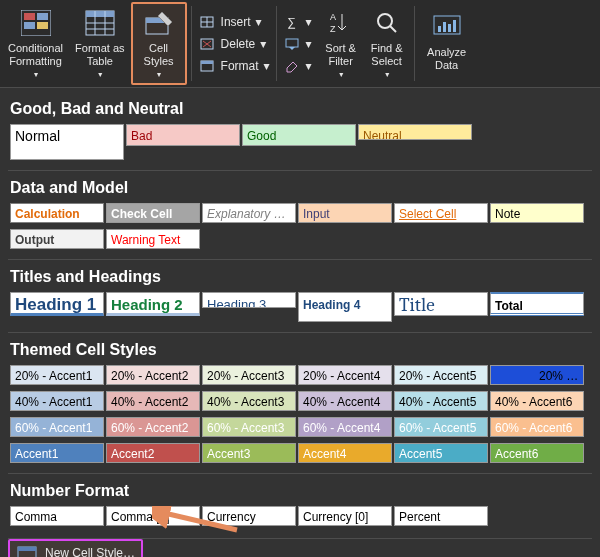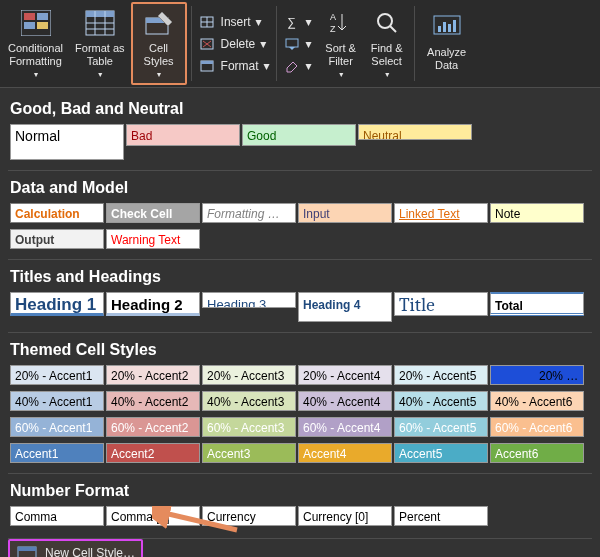--- a/index.html
+++ b/index.html
@@ -311,36 +311,36 @@
       <div class="cell" style="background: rgb(198, 239, 206); color: rgb(0, 97, 0); height: 22px; line-height: 20px;">Good</div>
       <div class="cell" style="background: rgb(255, 235, 156); color: rgb(156, 87, 0); height: 16px; line-height: 20px;">Neutral</div>
     </div>
 
   <div class="divider"></div>
   <div class="sec-title">Data and Model</div>
   <div id="rows-datamodel">
       <div class="cells-row">
         <div class="cell" style="background: rgb(255, 255, 255); color: rgb(226, 107, 10); font-weight: bold; border-color: rgb(127, 127, 127);">Calculation</div>
         <div class="cell" style="background: rgb(165, 165, 165); color: rgb(255, 255, 255); font-weight: bold;">Check Cell</div>
-        <div class="cell" style="background: rgb(255, 255, 255); color: rgb(127, 127, 127); font-style: italic;">Formatting …</div>
+        <div class="cell" style="background: rgb(255, 255, 255); color: rgb(127, 127, 127); font-style: italic;">Explanatory …</div>
         <div class="cell" style="background: rgb(252, 213, 180); color: rgb(63, 63, 118);">Input</div>
-        <div class="cell" style="background: rgb(255, 255, 255); color: rgb(226, 107, 10); text-decoration: underline;">Linked Text</div>
+        <div class="cell" style="background: rgb(255, 255, 255); color: rgb(226, 107, 10); text-decoration: underline;">Select Cell</div>
         <div class="cell" style="background: rgb(255, 255, 204); color: rgb(0, 0, 0);">Note</div>
       </div>
       <div class="cells-row">
         <div class="cell" style="background: rgb(242, 242, 242); color: rgb(63, 63, 63); font-weight: bold;">Output</div>
         <div class="cell" style="background: rgb(255, 255, 255); color: rgb(255, 0, 0);">Warning Text</div>
       </div>
     </div>
 
   <div class="divider"></div>
   <div class="sec-title">Titles and Headings</div>
   <div class="cells-row" id="row-titles">
       <div class="cell" style="background: rgb(255, 255, 255); color: rgb(31, 73, 125); font-weight: bold; font-size: 17px; border-bottom: 3px solid rgb(79, 129, 189); height: 24px; line-height: 22px;">Heading 1</div>
-      <div class="cell" style="background: rgb(255, 255, 255); color: #000000; font-weight: bold; font-size: 15px; border-bottom: 3px solid rgb(167, 191, 222); height: 24px; line-height: 22px;">Heading 2</div>
+      <div class="cell" style="background: rgb(255, 255, 255); color: #15803d; font-weight: bold; font-size: 15px; border-bottom: 3px solid rgb(167, 191, 222); height: 24px; line-height: 22px;">Heading 2</div>
       <div class="cell" style="background: rgb(255, 255, 255); color: rgb(31, 73, 125); font-weight: normal; font-size: 13px; height: 16px; line-height: 22px;">Heading 3</div>
       <div class="cell" style="background: rgb(255, 255, 255); color: rgb(31, 73, 125); font-weight: bold; font-size: 12px; height: 30px; line-height: 22px;">Heading 4</div>
       <div class="cell" style="background: rgb(255, 255, 255); color: rgb(31, 73, 125); font-size: 19px; font-family: Cambria, serif; height: 24px; line-height: 22px;">Title</div>
       <div class="cell" style="background: rgb(255, 255, 255); color: rgb(0, 0, 0); font-weight: bold; border-top: 2px solid rgb(79, 129, 189); border-bottom: 3px double rgb(79, 129, 189); height: 24px; line-height: 22px;">Total</div>
     </div>
 
   <div class="divider"></div>
   <div class="sec-title">Themed Cell Styles</div>
   <div id="rows-themed">
       <div class="cells-row">

